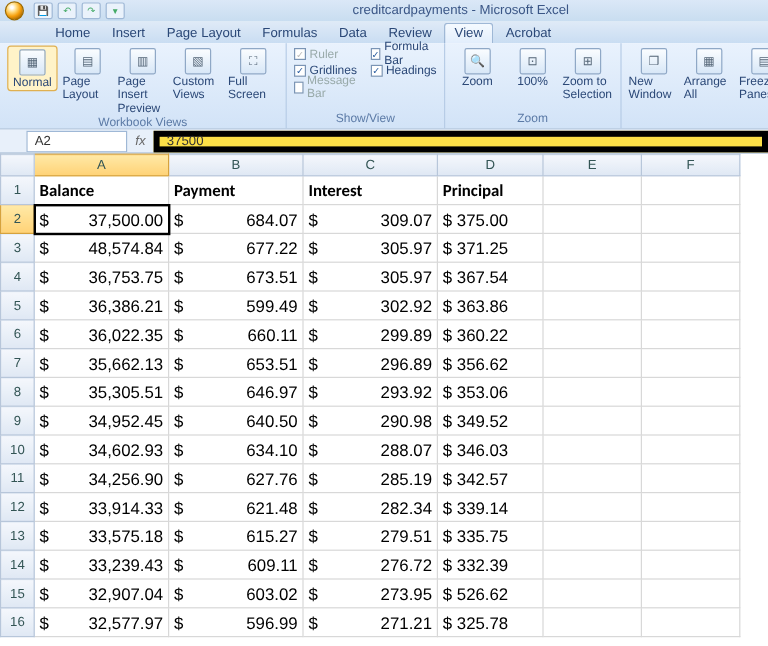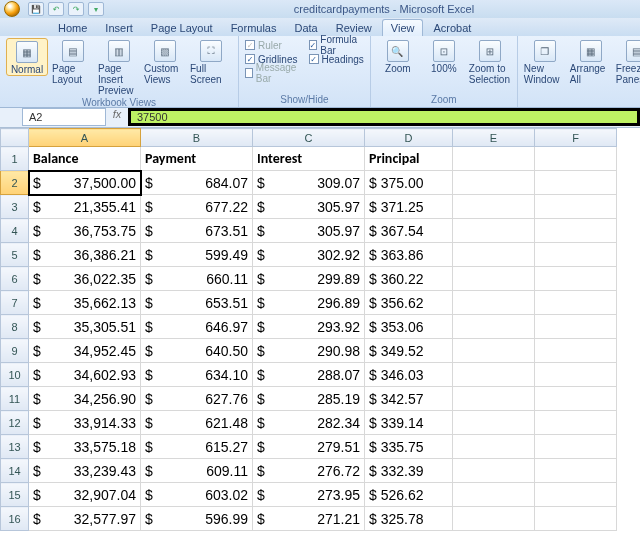--- a/index.html
+++ b/index.html
@@ -4,40 +4,40 @@
 <style>
   * { box-sizing: border-box; margin: 0; padding: 0; font-family: 'Segoe UI', Tahoma, sans-serif; }
   body { background: #fff; width: 640px; height: 538px; overflow: hidden; font-size: 11px; color: #333; }
 
   .titlebar { height: 18px; background: linear-gradient(#dbe8f7,#c8ddf0); display: flex; align-items: center; }
   .qat { display: flex; gap: 4px; padding-left: 4px; align-items: center; }
   .orb { width: 16px; height: 16px; border-radius: 50%; background: radial-gradient(circle at 35% 30%, #fff 8%, #ffd97a 30%, #f59e0b 55%, #7d4a00 95%); border:1px solid #9b6a00; margin-right:4px;}
   .qat-btn { width: 16px; height: 14px; background: #eaf2fb; border: 1px solid #9fb8d6; border-radius: 2px; display:flex;align-items:center;justify-content:center;font-size:8px;color:#4a6; }
   .title-text { flex: 1; text-align: center; font-size: 11px; color: #3a5686; padding-left: 24px; }
 
-  .tabs { height: 18px; background: linear-gradient(#dfeaf7,#c9ddf2); display: flex; gap: 2px; padding-left: 50px; align-items: flex-end; font-size: 11px; }
+  .tabs { height: 18px; background: linear-gradient(#dfeaf7,#c9ddf2); display: flex; gap: 2px; padding-left: 38px; align-items: flex-end; font-size: 11px; }
   .tab { padding: 2px 8px; color: #2b4877; cursor: default; position:relative;}
   .tab.active { background: linear-gradient(#f5faff,#e2eefc); border: 1px solid #9fb8d6; border-bottom: none; border-radius: 3px 3px 0 0; }
 
   .ribbon { height: 72px; background: linear-gradient(#e9f2fd,#d2e3f7); border-bottom: 1px solid #9fb8d6; display: flex; }
   .group { border-right: 1px solid #b7cce6; padding: 2px 6px; display: flex; flex-direction: column; justify-content: space-between; }
   .group-label { text-align: center; font-size: 10px; color: #5b7aa6; padding-top:1px;}
   .row { display: flex; gap: 4px; align-items: flex-start; }
   .bigbtn { display: flex; flex-direction: column; align-items: center; width: 42px; font-size: 10px; color: #2b4877; gap:1px; padding-top:2px;}
   .bigbtn.active { background: #fff3c8; border: 1px solid #e0b050; border-radius: 3px; }
   .ico { width: 22px; height: 22px; border: 1px solid #8fa8c6; background: linear-gradient(#fafdff,#d8e7f7); border-radius: 2px; display:flex;align-items:center;justify-content:center;font-size:10px;color:#567;}
   .chk-row { display:flex; align-items:center; gap:3px; font-size:10px; color:#2b4877; height:14px;}
   .chk { width:10px;height:10px;border:1px solid #7a94b5;background:#fff;display:flex;align-items:center;justify-content:center;font-size:8px;color:#2a5da0;}
   .chk.off { color:#bbb; }
   .disabled { color:#9aa; }
 
-  .namebox-row { height: 20px; background: #e8f0fa; border-bottom:1px solid #abbfd6; display:flex; align-items:flex-start; }
+  .namebox-row { height: 20px; background: #e8f0fa; border-bottom:1px solid #abbfd6; display:flex; align-items:center; }
   .namebox { width: 84px; height: 18px; margin-left: 22px; background:#fff; border:1px solid #9fb8d6; font-size:11px; padding:1px 6px; display:flex;align-items:center; }
   .fx { width: 14px; text-align:center; font-style:italic; color:#6a6a6a; margin:0 4px; }
-  .formula { flex:1; height:18px; background:#bef264; border:3px solid #000000; font-size:11px; padding:1px 6px; display:flex;align-items:center;}
+  .formula { flex:1; height:18px; background:#fde047; border:5px solid #000000; font-size:11px; padding:1px 6px; display:flex;align-items:center;}
 
   .sheet { position: relative; }
   table { border-collapse: collapse; table-layout: fixed; }
   th.colhdr, td.rowhdr, .corner { background: linear-gradient(#f4f7fc,#dfe8f4); border:1px solid #b7c6da; text-align:center; font-size:11px; color:#355; font-weight:normal; }
   .corner { width:28px; height:18px; }
   th.colhdr { height:18px; }
   th.colhdr.sel { background: linear-gradient(#ffe9a6,#ffd276); border-color:#d6a23d; }
   td.rowhdr { width:28px; }
   td.rowhdr.sel { background: linear-gradient(#ffe9a6,#ffd276); border-color:#d6a23d; }
   td.cell { border:1px solid #d8d8d8; height:24px; font-size:14px; font-family: Calibri, sans-serif; padding:0 4px; color:#000; background:#fff;}
@@ -119,21 +119,21 @@
         <div class="chk-row">
             <div class="chk">✓</div>
             <span>Formula Bar</span>
           </div>
         <div class="chk-row">
             <div class="chk">✓</div>
             <span>Headings</span>
           </div>
       </div>
     </div>
-    <div class="group-label">Show/Hide</div>
+    <div class="group-label">Show/View</div>
   </div>
 
   <div class="group">
     <div class="row">
       <div class="bigbtn">
           <div class="ico">🔍</div>
           <span>Zoom</span>
         </div>
       <div class="bigbtn">
           <div class="ico">⊡</div>
@@ -222,21 +222,21 @@
             </div>
           </td>
           <td class="cell"></td>
           <td class="cell"></td>
         </tr>
         <tr>
           <td class="rowhdr">3</td>
           <td class="cell">
             <div class="cur">
               <span>$</span>
-              <span>21,355.41</span>
+              <span>48,574.84</span>
             </div>
           </td>
           <td class="cell">
             <div class="cur">
               <span>$</span>
               <span>677.22</span>
             </div>
           </td>
           <td class="cell">
             <div class="cur">

